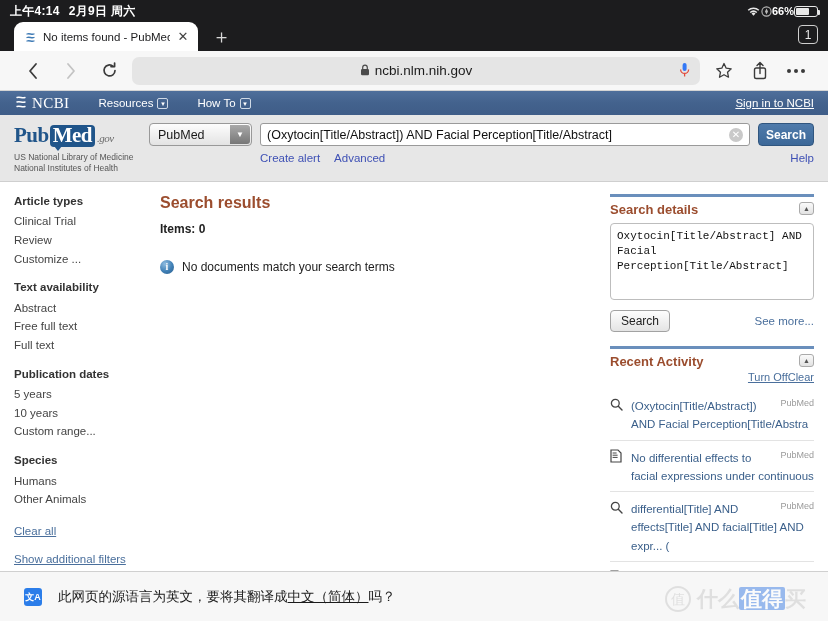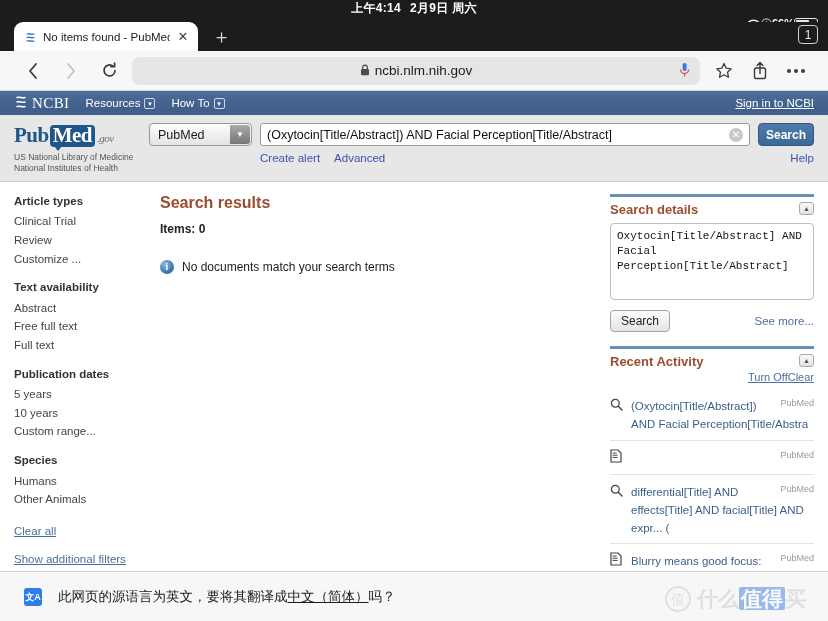--- a/index.html
+++ b/index.html
@@ -12,21 +12,20 @@
   body { position: relative; }
 
   
   .status-bar {
     height: 22px; width: 100%;
     background: #1c1c1e;
     display: flex; align-items: center;
     color: #ffffff;
     font-size: 12px;
     padding: 0 10px;
-    flex-direction: column;
   }
   .status-left { display: flex; align-items: center; gap: 9px; font-weight: bold; letter-spacing: .3px;}
   .status-right { margin-left: auto; display: flex; align-items: center; font-size: 11px; font-weight: bold;}
   .wifi-icon svg, .loc-icon svg { display:block; }
   .battery {
     width: 24px; height: 11px;
     border: 1.3px solid #e8e8e8; border-radius: 3px;
     position: relative; display:inline-block;
   }
   .battery::after {
@@ -103,21 +102,21 @@
     width: 36px; height: 30px;
     display: flex; align-items: center; justify-content: center;
     color: #3b3b3b;
   }
 
   
   .ncbi-bar {
     height: 24px; width: 100%;
     background: linear-gradient(to bottom,#4f6f9b 0%, #43628d 50%, #3f5d88 100%);
     display: flex; align-items: center;
-    padding: 0 14px; gap: 0;
+    padding: 0 14px; gap: 13px;
     color: #ffffff;
     font-size: 11.5px;
   }
   .ncbi-logo { display: flex; align-items: center; gap: 4px; margin-right: 16px; }
   .ncbi-word { font-family: "Liberation Serif", serif; font-size: 15px; letter-spacing: .4px; }
   .ncbi-menu { display: flex; align-items: center; gap: 4px; margin-right: 16px; }
   .caret-box {
     width: 11px; height: 11px;
     border: 1px solid #cfd9e6; border-radius: 2px;
     display: inline-flex; align-items: center; justify-content: center;
@@ -565,20 +564,21 @@
 
         <div class="ra-item">
           <span class="ra-icon">
             <svg width="12" height="14" viewBox="0 0 12 14">
                 <path d="M1 1h7l3 3v9H1z" stroke="currentColor" stroke-width="1.2" fill="none"></path>
                 <path d="M2.6 4h4M2.6 6.2h5M2.6 8.4h5" stroke="currentColor" stroke-width="1"></path>
               </svg>
           </span>
           <span class="ra-body">
             <span class="ra-db">PubMed</span>
+            <span class="ra-text">No differential effects to facial expressions under continuous</span>
           </span>
         </div>
 
         <div class="ra-item">
           <span class="ra-icon">
             <svg width="13" height="13" viewBox="0 0 13 13">
                 <circle cx="5.3" cy="5.3" r="3.9" stroke="currentColor" stroke-width="1.3" fill="none"></circle>
                 <path d="M8.3 8.3L12 12" stroke="currentColor" stroke-width="1.4" stroke-linecap="round"></path>
               </svg>
           </span>

